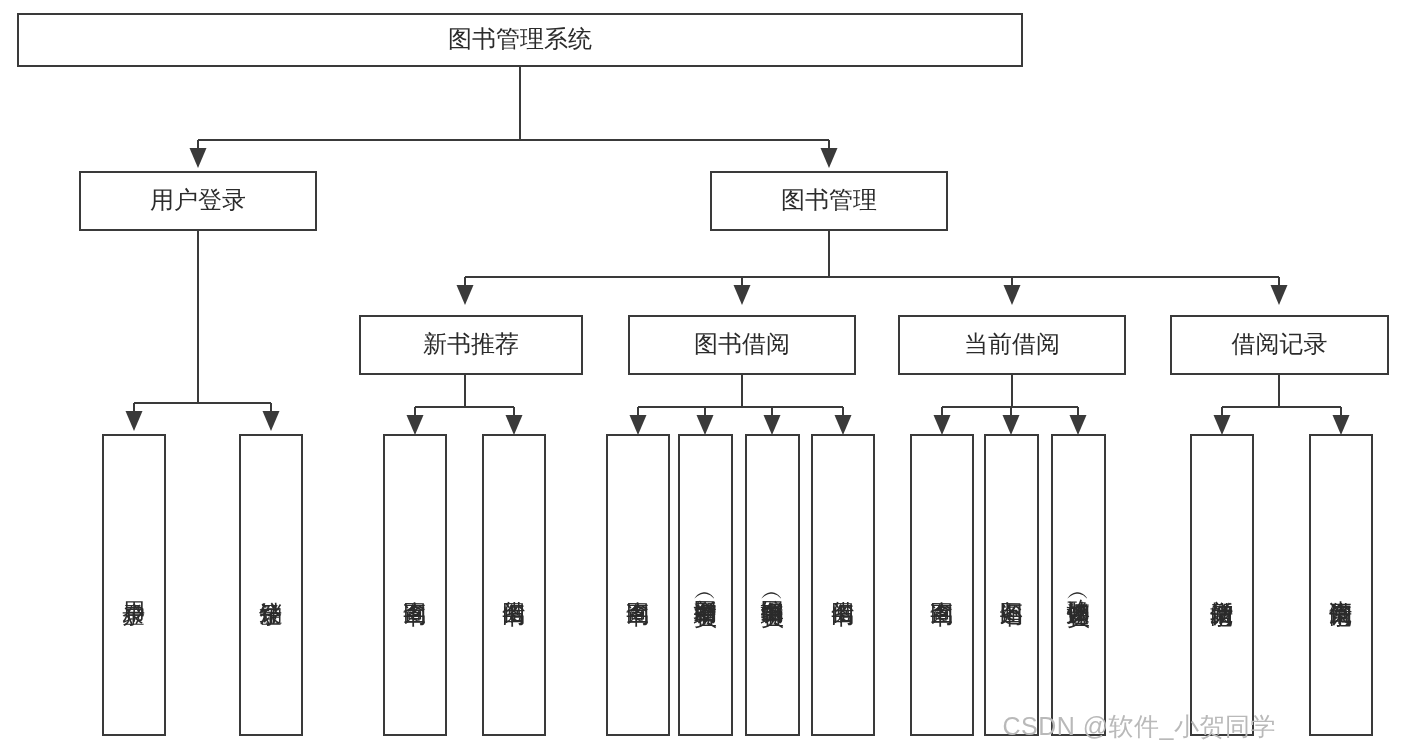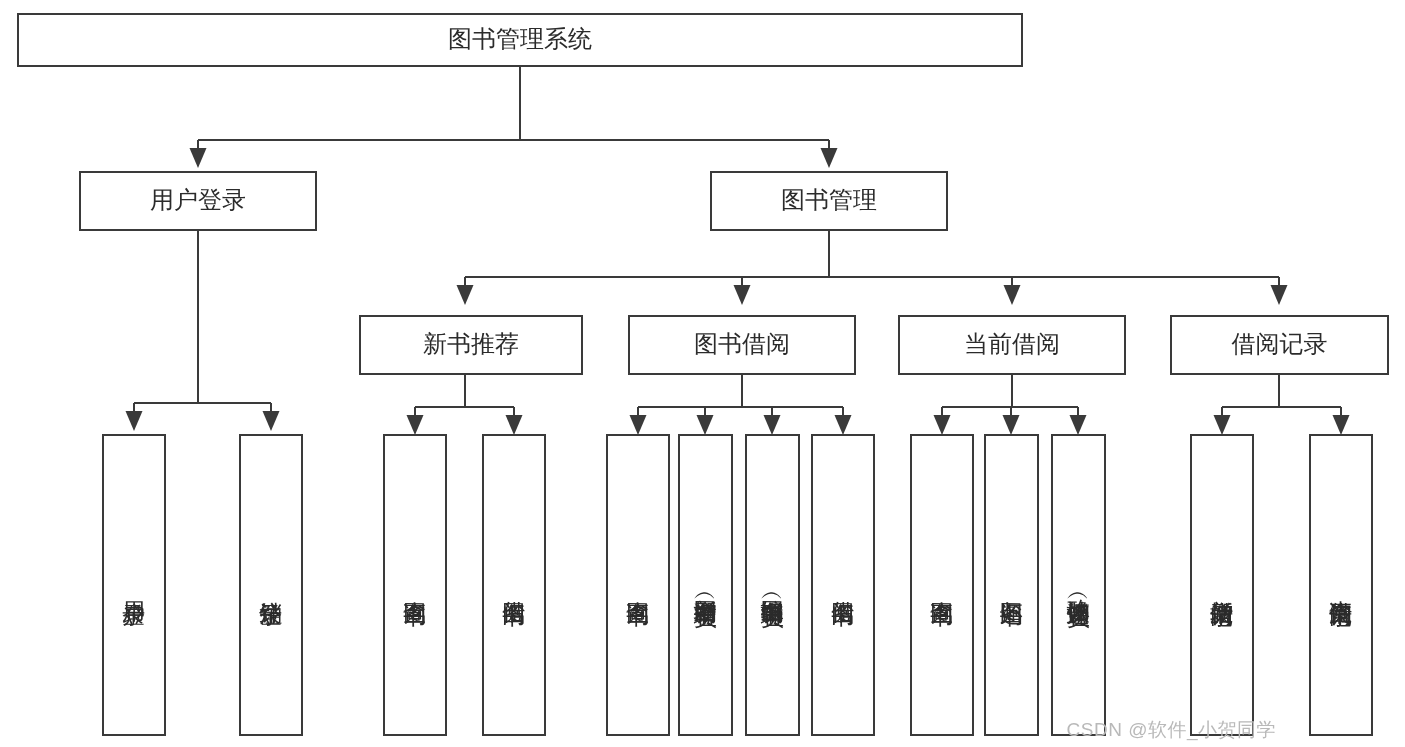--- a/index.html
+++ b/index.html
@@ -65,21 +65,21 @@
     letter-spacing: 1px;
     color: #2b2b2b;
     white-space: nowrap;
     pointer-events: none;
   }
   .watermark {
     position: absolute;
     right: 8px;
     bottom: 4px;
     font-family: "Liberation Sans", "DejaVu Sans", sans-serif;
-    font-size: 19px;
+    font-size: 25px;
     color: #b9b9b9;
     white-space: nowrap;
     letter-spacing: 0.5px;
   }
 </style>
 </head>
 <body>
 
 <div id="diagram-root">
 

